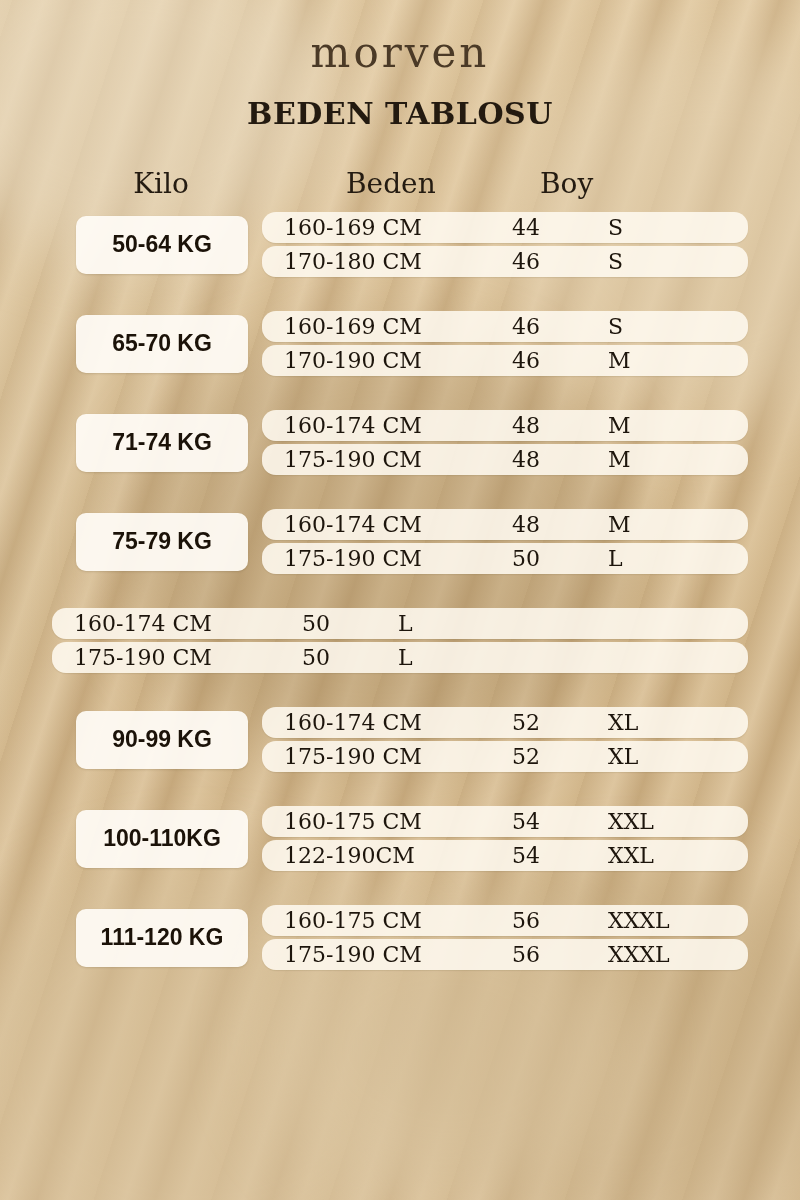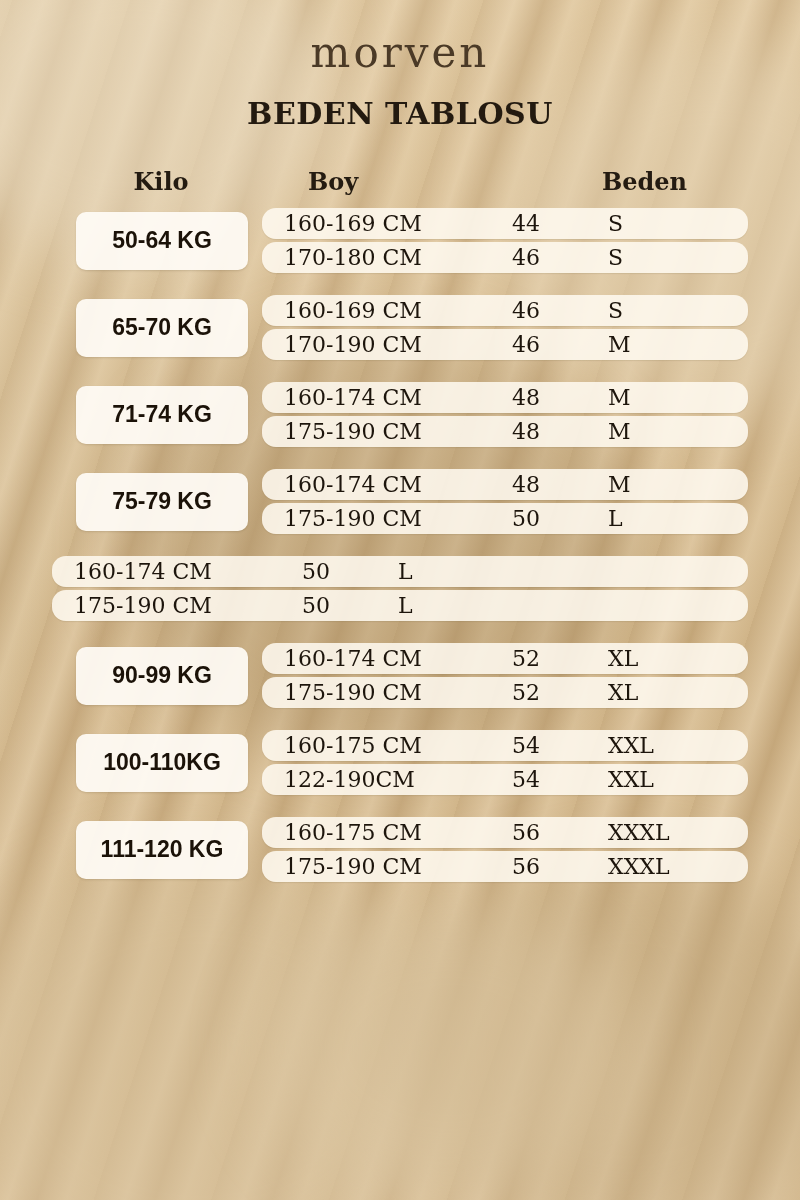--- a/index.html
+++ b/index.html
@@ -83,34 +83,34 @@
     margin-top: 22px;
   }
 
   .head-row {
     display: flex;
     margin-top: 36px;
     padding-left: 10px;
   }
   .head-cell {
     font-family: "DejaVu Serif", serif;
-    font-weight: 700;
-    font-size: 24px;
+    font-weight: 400;
+    font-size: 28px;
     color: #241b11;
   }
   .h-kilo  { width: 198px; text-align: center; }
   .h-boy   { width: 208px; text-align: left; padding-left: 48px; }
   .h-beden { flex: 1;      text-align: left; padding-left: 86px; }
 
   .table { margin-top: 12px; }
 
   .group {
     display: flex;
     align-items: center;
-    margin-bottom: 22px;
+    margin-bottom: 34px;
   }
 
   .kilo-chip {
     width: 172px;
     min-height: 58px;
     margin-left: 24px;
     margin-right: 14px;
     background: rgba(255,252,246,0.92);
     border-radius: 10px;
     display: flex;
@@ -156,22 +156,22 @@
   <div class="bg-blob blob5"></div>
   <div class="bg-blob blob6"></div>
   <div class="veil"></div>
 
   <div class="content">
     <div class="brand">morven</div>
     <div class="subtitle">BEDEN TABLOSU</div>
 
     <div class="head-row">
       <div class="head-cell h-kilo">Kilo</div>
+      <div class="head-cell h-beden">Beden</div>
       <div class="head-cell h-boy">Boy</div>
-      <div class="head-cell h-beden">Beden</div>
     </div>
 
     <div class="table">
 
       <div class="group">
         <div class="kilo-chip">50-64 KG</div>
         <div class="rows">
           <div class="row">
             <span class="c-boy">160-169 CM</span>
             <span class="c-num">44</span>

